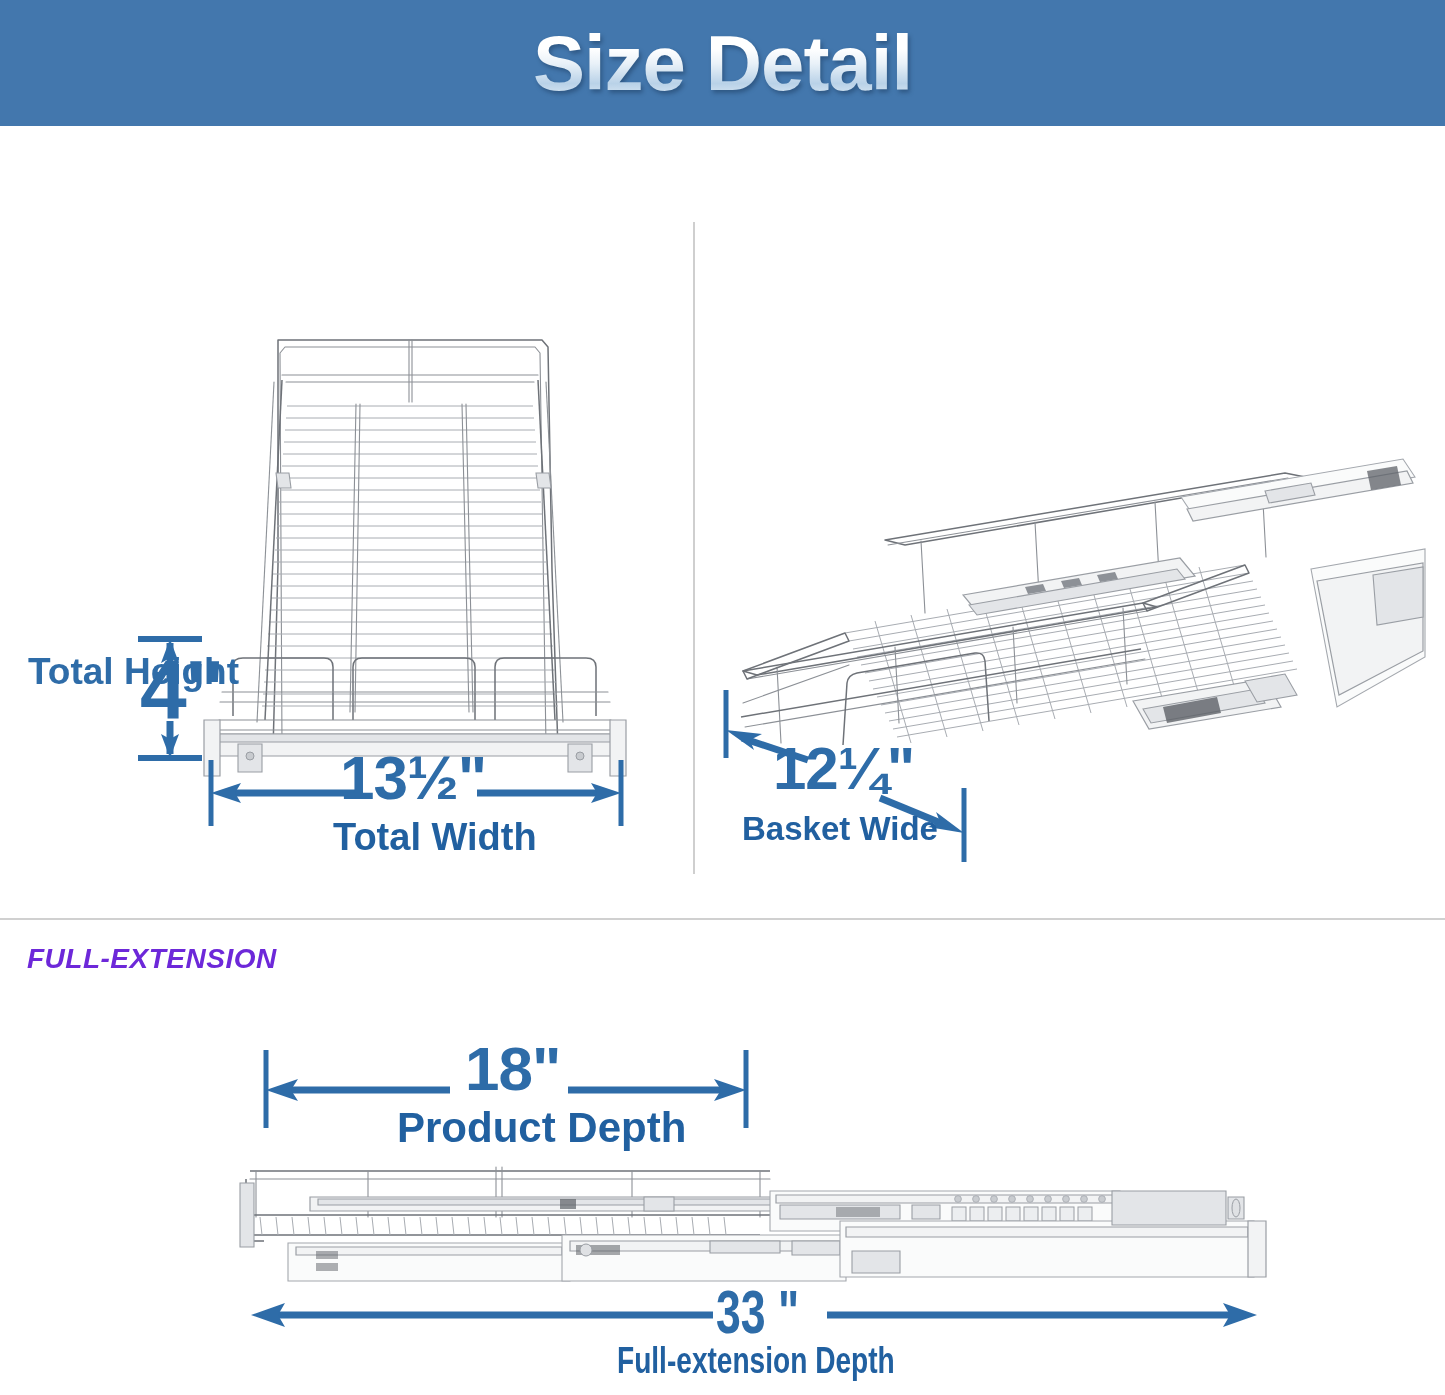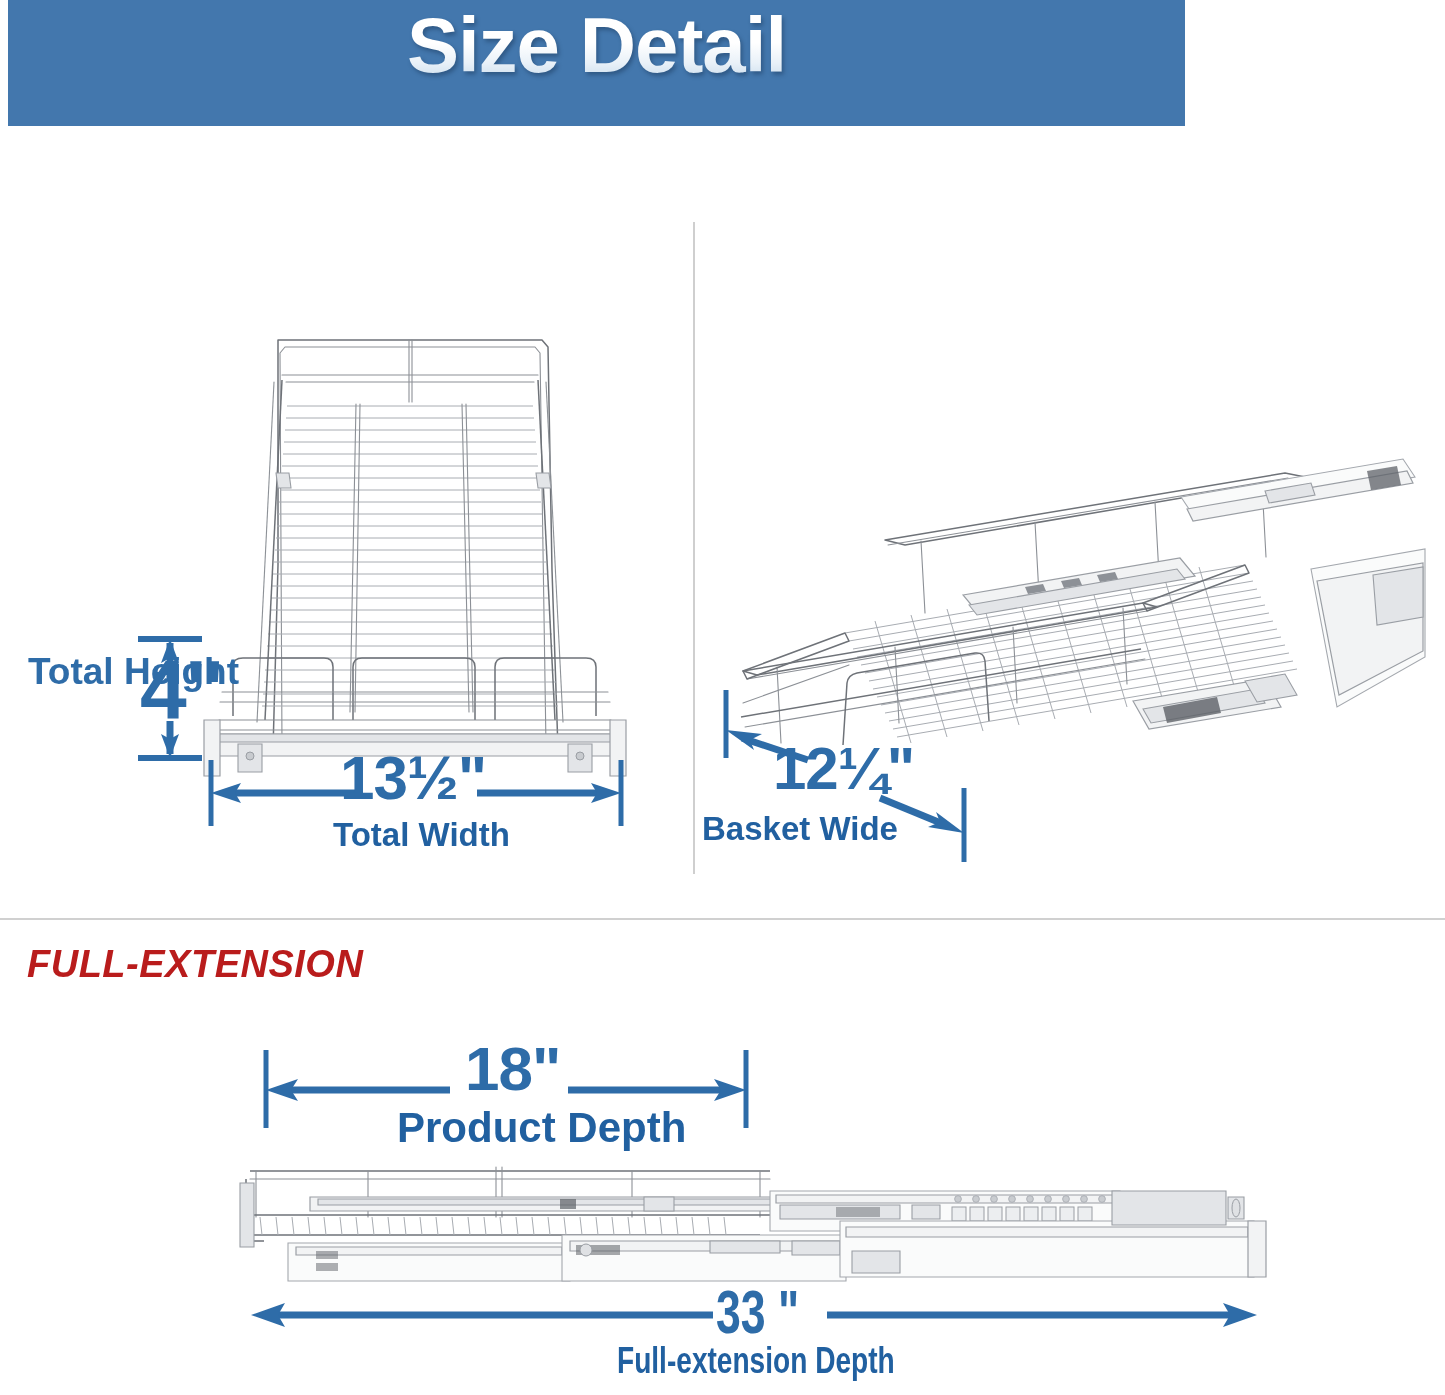--- a/index.html
+++ b/index.html
@@ -1,46 +1,46 @@
 <!DOCTYPE html>
 <html><head>
 <meta charset="utf-8">
 <style>
   html,body{margin:0;padding:0;background:#fff;}
   body{width:1445px;height:1395px;position:relative;overflow:hidden;
        font-family:"Liberation Sans",sans-serif;}
 
   
-  .header{position:absolute;left:8px;top:0;width:1177px;height:126px;
-          background:#4377ad;display:flex;justify-content:center;}
+  .header{position:absolute;left:0;top:0;width:1445px;height:126px;
+          background:#4377ad;display:flex;align-items:center;justify-content:center;}
   .header-title{font-size:78px;font-weight:bold;letter-spacing:-1px;
         background:linear-gradient(to bottom,#ffffff 0%,#ffffff 34%,#e9f1f8 50%,#b9d2e8 72%,#dce9f4 88%,#ffffff 100%);
         -webkit-background-clip:text;background-clip:text;color:transparent;
         -webkit-text-fill-color:transparent;
         filter:drop-shadow(2px 3px 2px rgba(22,52,84,.45));}
 
   
   .v-divider{position:absolute;left:693px;top:222px;width:2px;height:652px;
              background:#cfcfcf;}
   .h-divider{position:absolute;left:0;top:918px;width:1445px;height:2px;
              background:#d0d0d0;}
 
   
   .dim-txt{position:absolute;color:#2e6ca8;font-weight:bold;white-space:nowrap;}
   .caption{position:absolute;color:#2160a0;font-weight:bold;white-space:nowrap;}
 
   .label-total-height{left:28px;top:650px;font-size:37px;line-height:44px;
                       text-align:center;width:122px;}
   .num-4{left:140px;top:648px;font-size:84px;line-height:84px;letter-spacing:-2px;}
   .num-13{left:340px;top:747px;font-size:62px;line-height:62px;letter-spacing:-1px;}
-  .cap-total-width{left:333px;top:816px;font-size:33px;}
+  .cap-total-width{left:333px;top:816px;font-size:38px;}
   .num-12{left:773px;top:739px;font-size:60px;line-height:60px;letter-spacing:-1px;}
-  .cap-basket-wide{left:702px;top:810px;font-size:33px;}
-  .full-ext{left:27px;top:943px;font-size:38px;font-style:italic;letter-spacing:.5px;
-            color:#b91c1c;font-weight:bold;position:absolute;}
+  .cap-basket-wide{left:742px;top:810px;font-size:33px;}
+  .full-ext{left:27px;top:943px;font-size:28px;font-style:italic;letter-spacing:.5px;
+            color:#6d28d9;font-weight:bold;position:absolute;}
   .num-18{left:465px;top:1038px;font-size:62px;line-height:62px;letter-spacing:-1px;}
   .cap-product-depth{left:397px;top:1104px;font-size:42px;}
   .num-33{left:716px;top:1281px;font-size:62px;line-height:62px;
           transform:scaleX(.72);transform-origin:left top;}
   .cap-full-ext-depth{left:617px;top:1340px;font-size:36px;
           transform:scaleX(.78);transform-origin:left top;}
 
   svg{position:absolute;overflow:visible;}
   .ext-line{stroke:#2e6ca8;stroke-width:5;stroke-linecap:butt;}
   .dim-line{stroke:#2e6ca8;stroke-width:7;}

